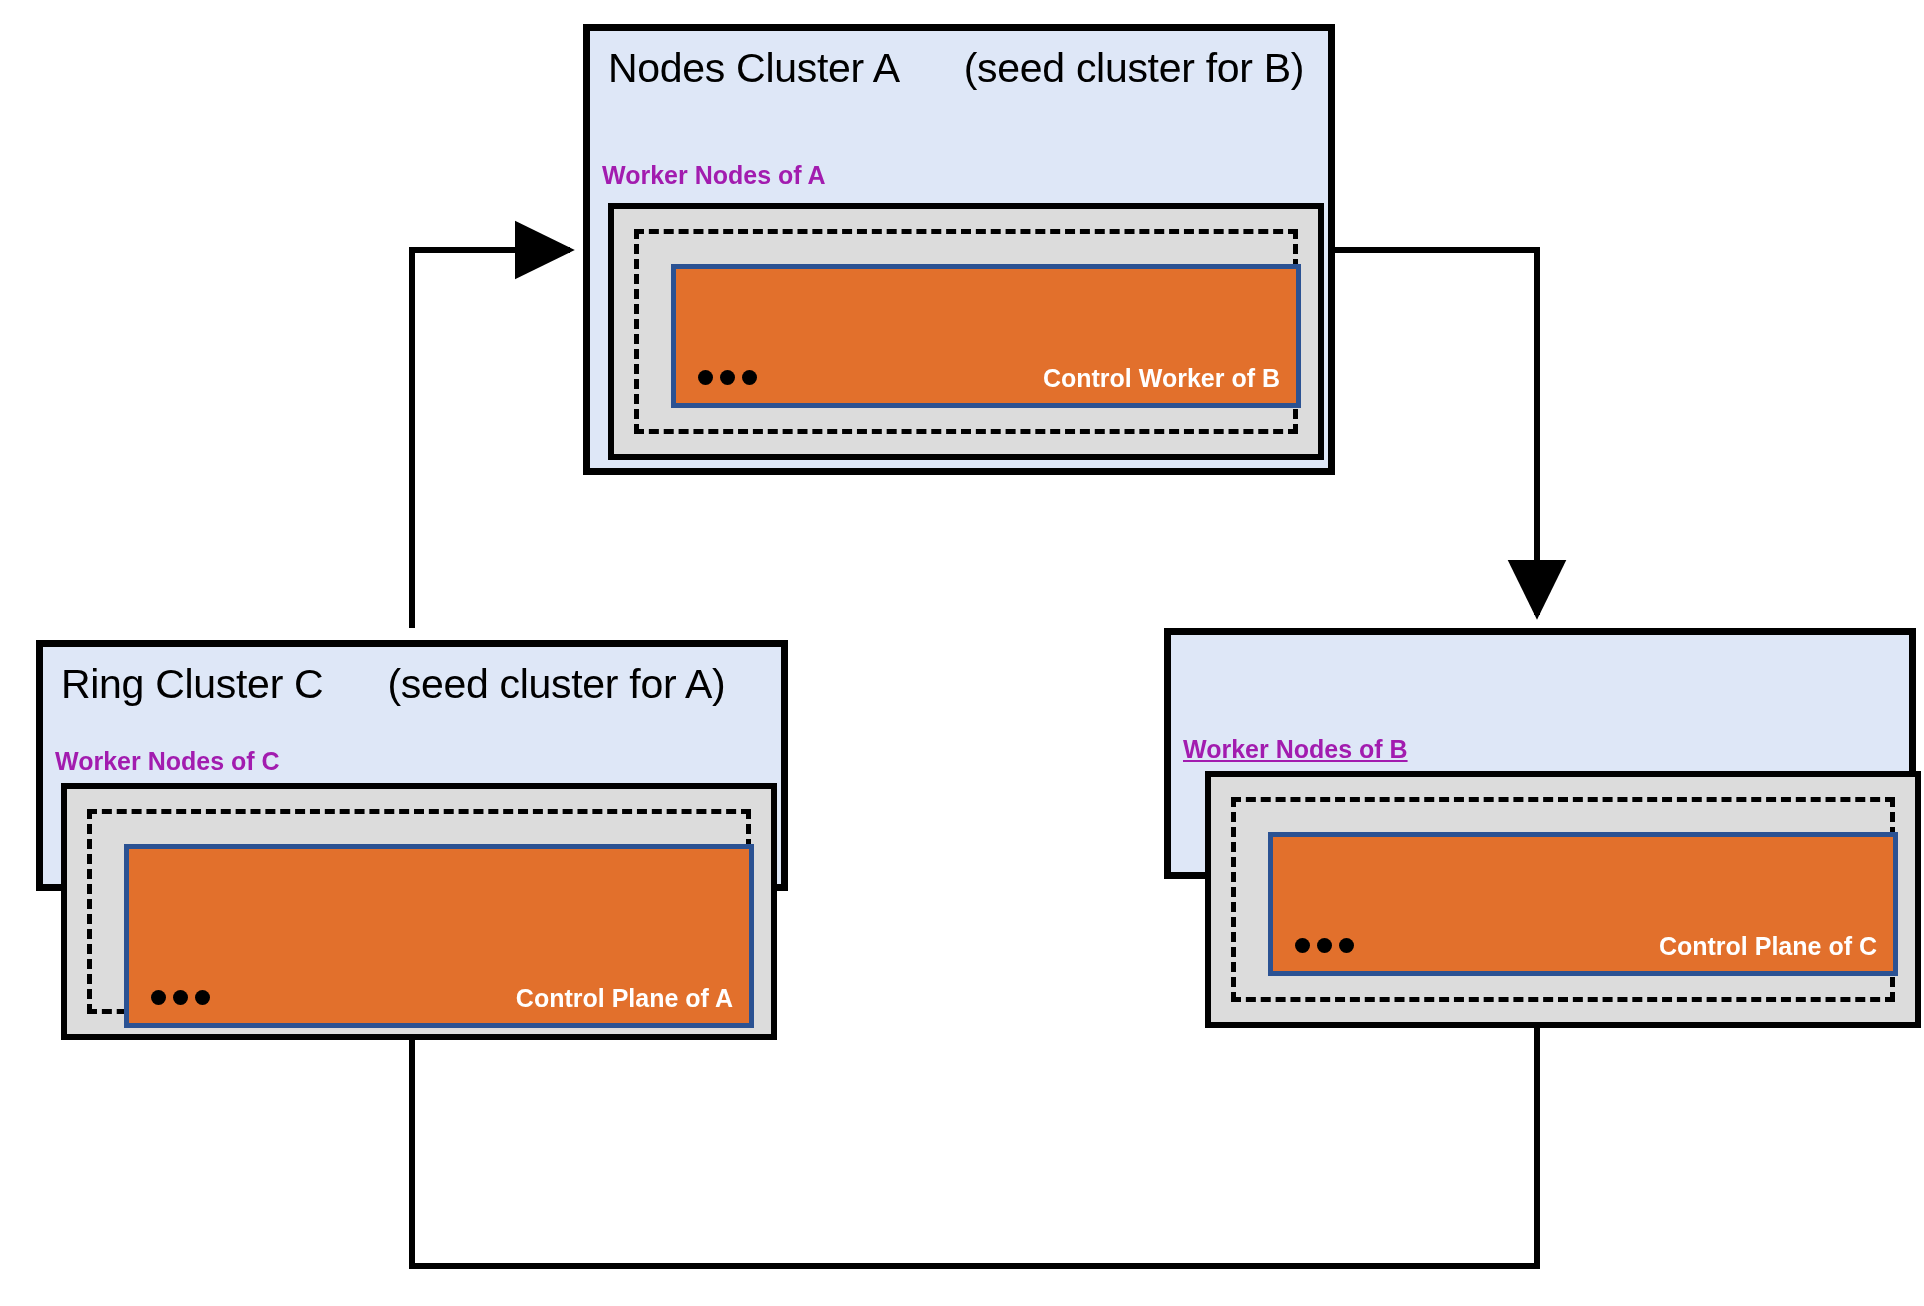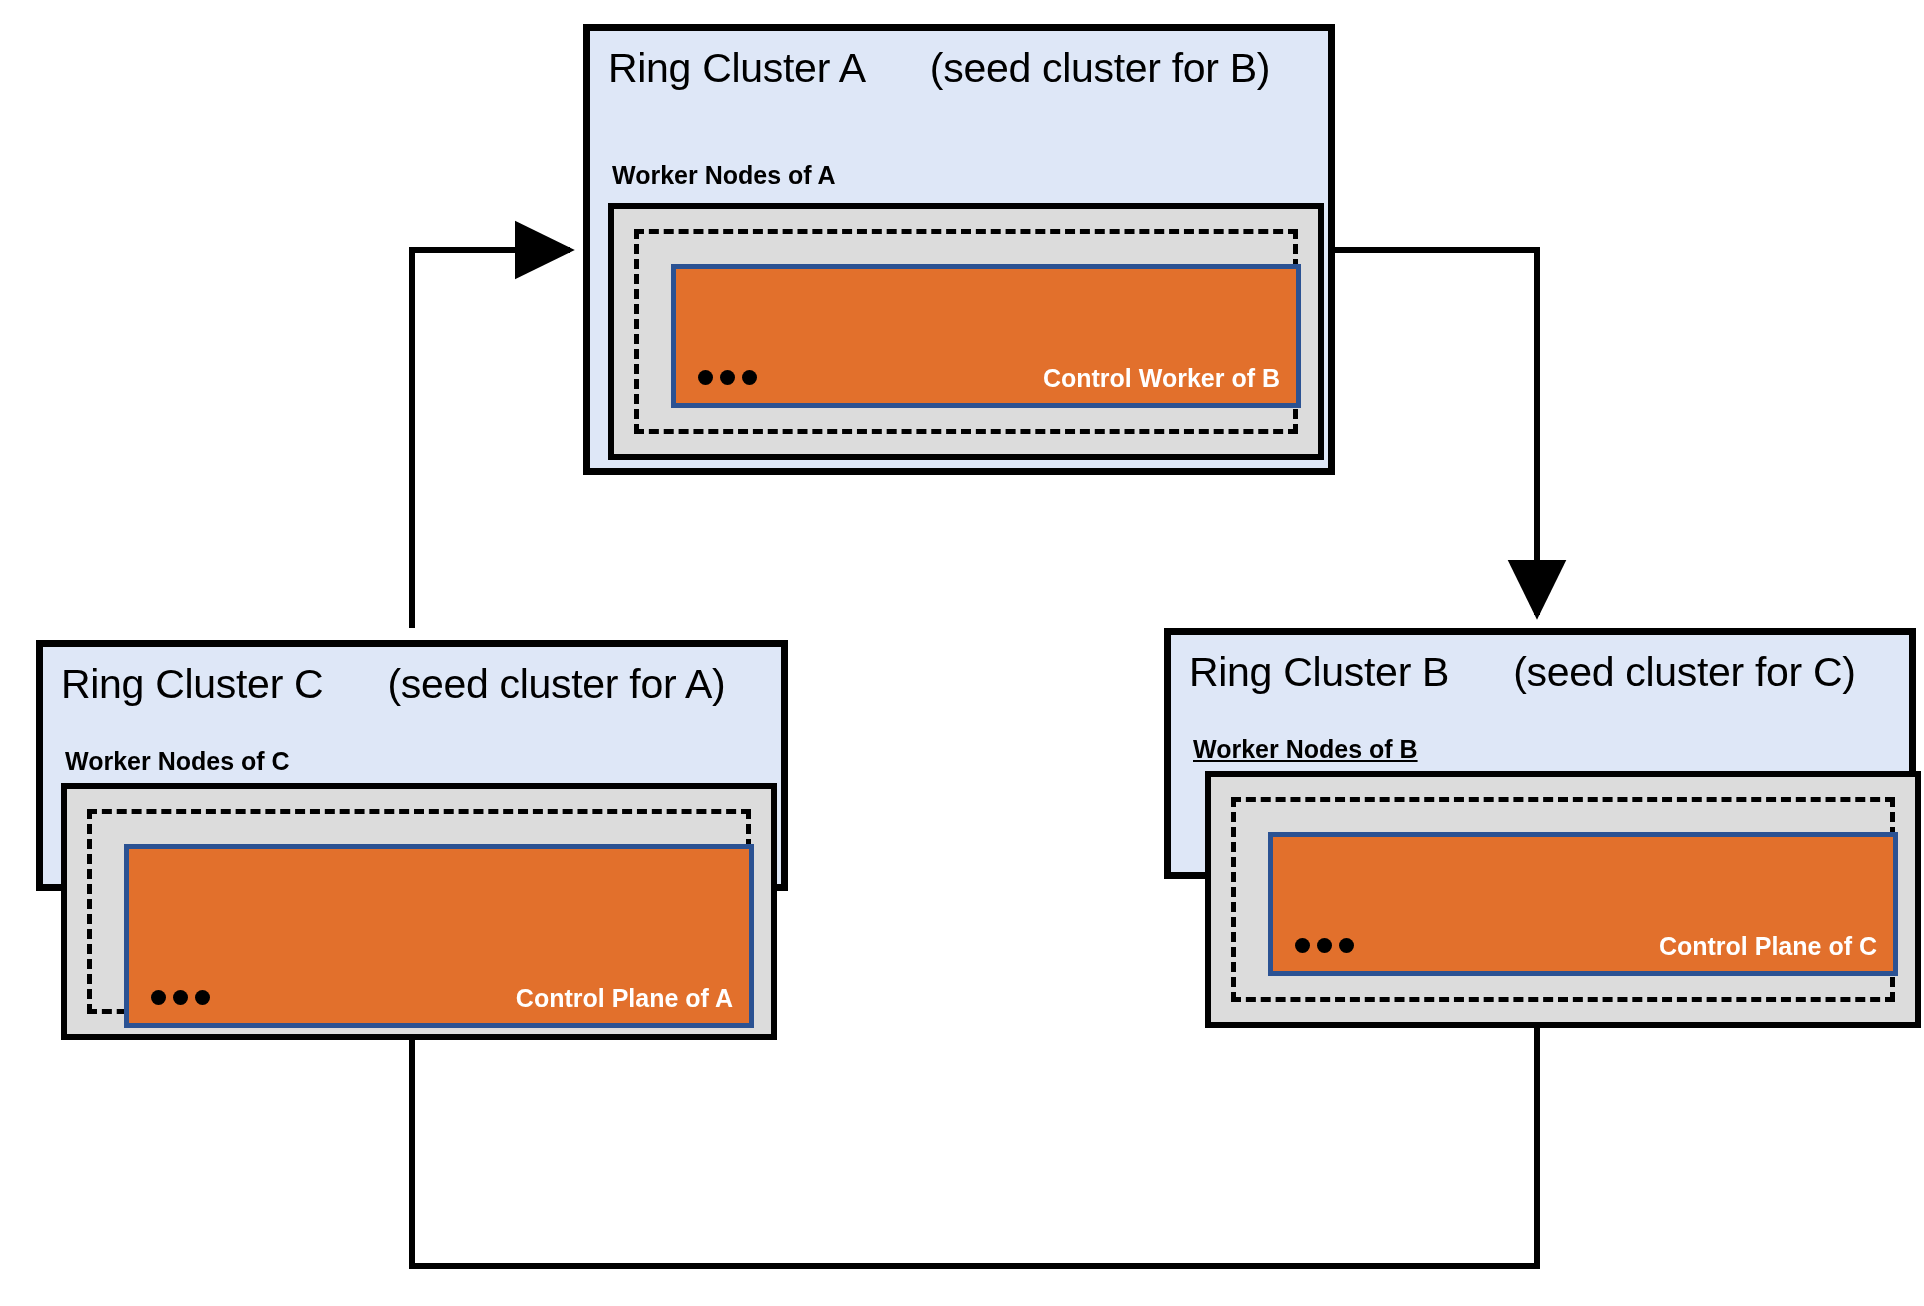--- a/index.html
+++ b/index.html
@@ -45,24 +45,24 @@
     white-space: pre;
     letter-spacing: -0.3px;
   }
   .cluster-title .seed {
     display: inline-block;
     margin-left: 64px;
     text-align: right;
   }
   .worker-label {
     position: absolute;
-    left: 22px;
+    left: 12px;
     font-size: 25px;
     font-weight: 700;
-    color: #000000;
+    color: #a21caf;
     white-space: pre;
   }
 
   
   .worker-box {
     position: absolute;
     background: #dcdcdc;
     border: 6px solid #000000;
     box-sizing: border-box;
   }
@@ -139,21 +139,21 @@
     </defs>
 
     <path d="M1335,250 L1537,250 L1537,615" fill="none" stroke="#000000" stroke-width="6" marker-end="url(#ah)"></path>
 
     <path d="M1537,879 L1537,1266 L412,1266 L412,892" fill="none" stroke="#000000" stroke-width="6" marker-end="url(#ah)"></path>
 
     <path d="M412,628 L412,250 L570,250" fill="none" stroke="#000000" stroke-width="6" marker-end="url(#ah)"></path>
   </svg>
 
   <div class="cluster" id="cluster-a">
-    <div class="cluster-title"><span>Ring Cluster A</span><span class="seed">(seed cluster for B)</span></div>
+    <div class="cluster-title"><span>Nodes Cluster A</span><span class="seed">(seed cluster for B)</span></div>
 
     <div class="worker-label">Worker Nodes of A</div>
 
     <div class="worker-box">
       <div class="dashed-box">
         <div class="control-plane">
           <div class="ellipsis">
             <span></span>
               <span></span>
               <span></span>
@@ -177,21 +177,20 @@
               <span></span>
               <span></span>
           </div>
           <div class="cp-label">Control Plane of A</div>
         </div>
       </div>
     </div>
   </div>
 
   <div class="cluster" id="cluster-b">
-    <div class="cluster-title"><span>Ring Cluster B</span><span class="seed">(seed cluster for C)</span></div>
 
     <div class="worker-label">Worker Nodes of B</div>
 
     <div class="worker-box">
       <div class="dashed-box">
         <div class="control-plane">
           <div class="ellipsis">
             <span></span>
               <span></span>
               <span></span>

